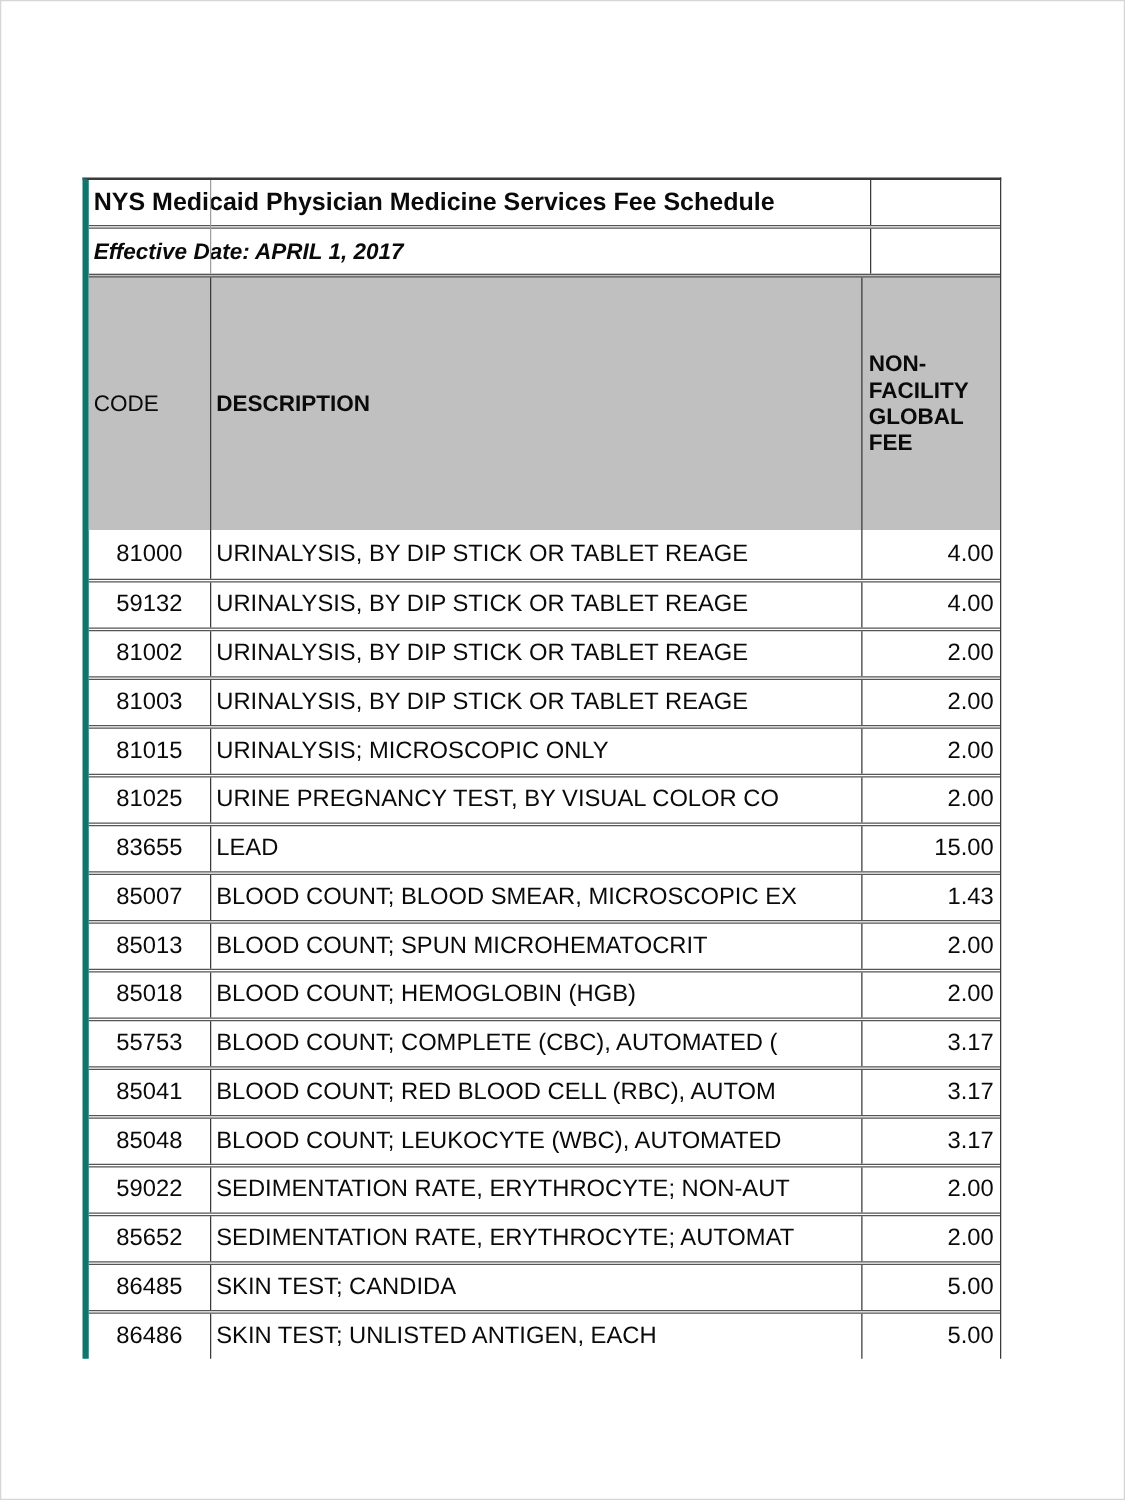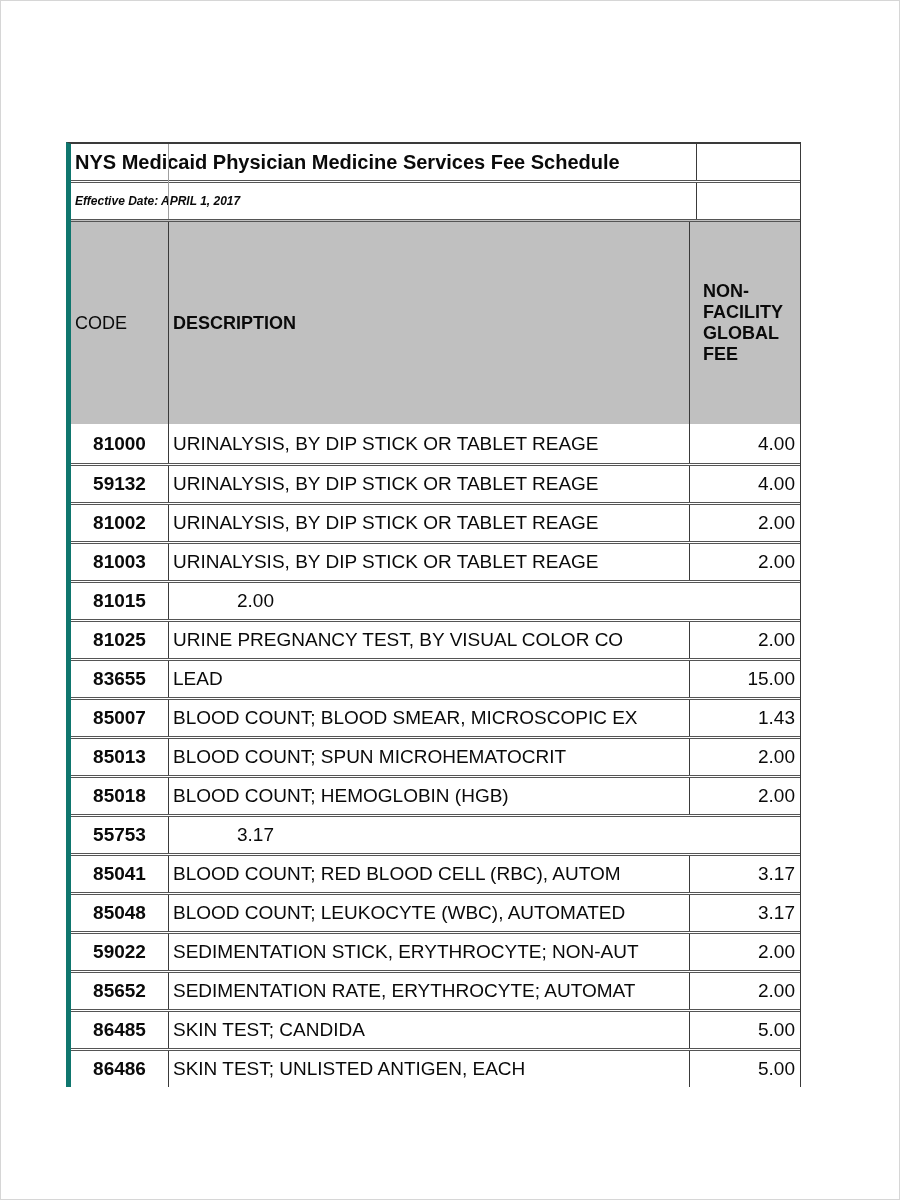--- a/index.html
+++ b/index.html
@@ -57,55 +57,55 @@
     font-size: 20px;
     font-weight: bold;
   }
   .title-spacer { width: 110px; }
 
   .effective-row { height: 39px; }
   .effective-cell {
     width: 665px;
     border-right: 1px solid #3a3a3a;
     padding-left: 4px;
-    font-size: 12px;
+    font-size: 18px;
     font-weight: bold;
     font-style: italic;
   }
 
   .header-row {
     height: 205px;
     background: #c0c0c0;
   }
   .header-row .cell-code {
     justify-content: flex-start;
     padding-left: 4px;
     font-size: 18px;
     font-weight: normal;
   }
   .header-row .cell-desc {
     font-size: 18px;
     font-weight: bold;
   }
   .header-row .cell-fee {
-    justify-content: center;
+    justify-content: flex-start;
     padding-left: 5px;
     font-size: 18px;
     font-weight: bold;
     white-space: normal;
   }
   .fee-head-label {
     display: inline-block;
     max-width: 84px;
     line-height: 1.17;
     word-break: keep-all;
   }
 
   .data-row { height: 39px; font-size: 19px; }
-  .data-row .cell-code { letter-spacing: 0px; font-weight: bold; }
+  .data-row .cell-code { letter-spacing: 0px; }
 
   .faint-gridline {
     position: absolute;
     left: 97px;
     top: 0;
     width: 1px;
     height: 75px;
     background: #9f9f9f;
     z-index: 2;
   }
@@ -188,20 +188,23 @@
             <span>URINALYSIS, BY DIP STICK OR TABLET REAGE</span>
           </div>
           <div class="cell cell-fee">
             <span>2.00</span>
           </div>
         </div>
         <div class="row data-row">
           <div class="cell cell-code">
             <span>81015</span>
           </div>
+          <div class="cell cell-desc">
+            <span>URINALYSIS; MICROSCOPIC ONLY</span>
+          </div>
           <div class="cell cell-fee">
             <span>2.00</span>
           </div>
         </div>
         <div class="row data-row">
           <div class="cell cell-code">
             <span>81025</span>
           </div>
           <div class="cell cell-desc">
             <span>URINE PREGNANCY TEST, BY VISUAL COLOR CO</span>
@@ -251,20 +254,23 @@
             <span>BLOOD COUNT; HEMOGLOBIN (HGB)</span>
           </div>
           <div class="cell cell-fee">
             <span>2.00</span>
           </div>
         </div>
         <div class="row data-row">
           <div class="cell cell-code">
             <span>55753</span>
           </div>
+          <div class="cell cell-desc">
+            <span>BLOOD COUNT; COMPLETE (CBC), AUTOMATED (</span>
+          </div>
           <div class="cell cell-fee">
             <span>3.17</span>
           </div>
         </div>
         <div class="row data-row">
           <div class="cell cell-code">
             <span>85041</span>
           </div>
           <div class="cell cell-desc">
             <span>BLOOD COUNT; RED BLOOD CELL (RBC), AUTOM</span>
@@ -282,21 +288,21 @@
           </div>
           <div class="cell cell-fee">
             <span>3.17</span>
           </div>
         </div>
         <div class="row data-row">
           <div class="cell cell-code">
             <span>59022</span>
           </div>
           <div class="cell cell-desc">
-            <span>SEDIMENTATION STICK, ERYTHROCYTE; NON-AUT</span>
+            <span>SEDIMENTATION RATE, ERYTHROCYTE; NON-AUT</span>
           </div>
           <div class="cell cell-fee">
             <span>2.00</span>
           </div>
         </div>
         <div class="row data-row">
           <div class="cell cell-code">
             <span>85652</span>
           </div>
           <div class="cell cell-desc">

